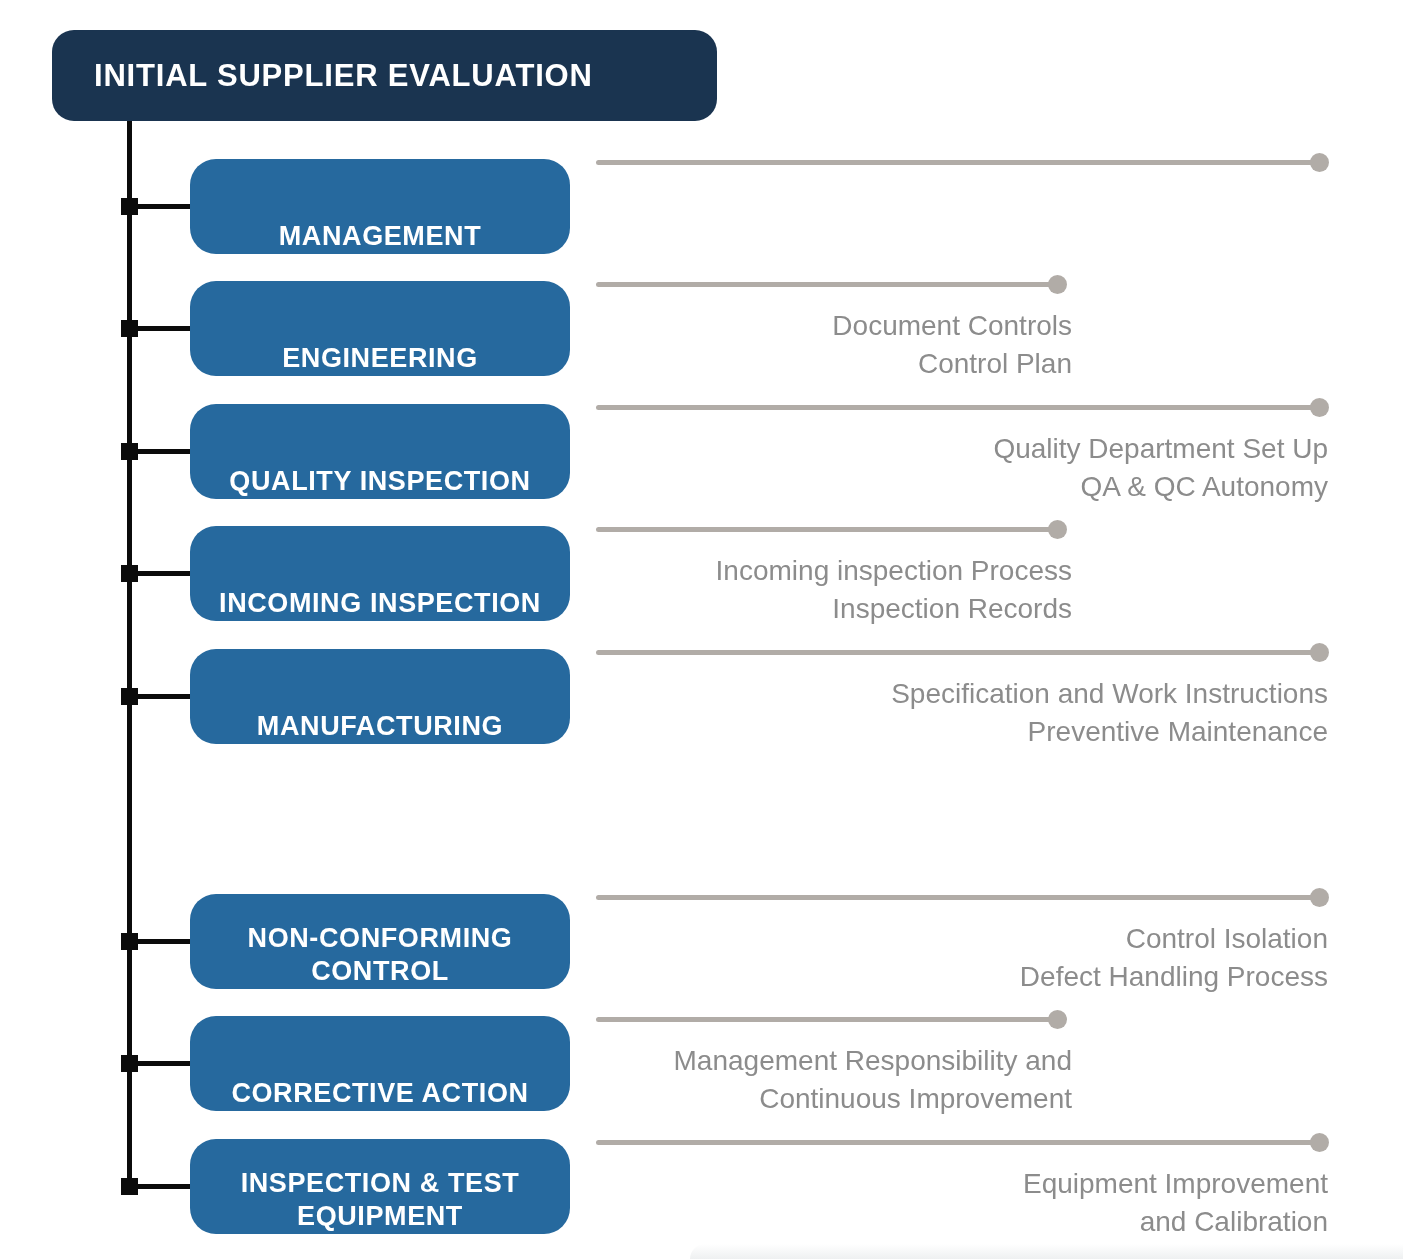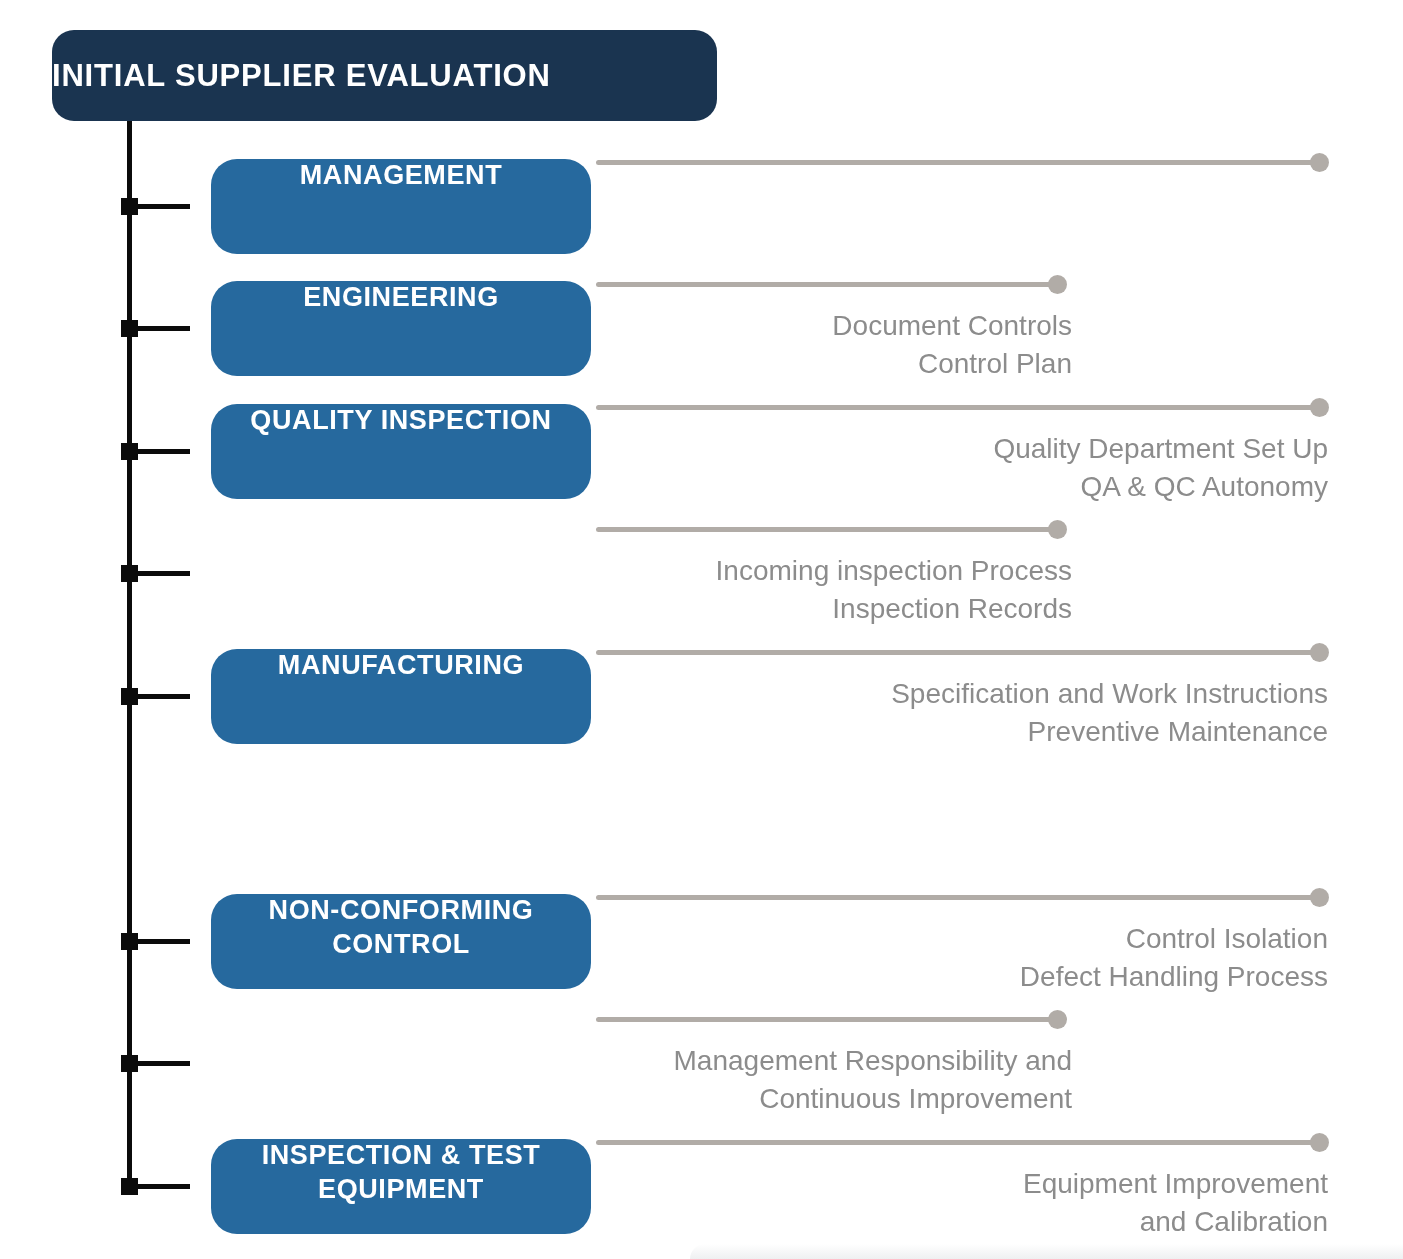--- a/index.html
+++ b/index.html
@@ -16,21 +16,21 @@
     background:#ffffff;
     overflow:hidden;
     font-family:"Liberation Sans","DejaVu Sans",sans-serif;
   }
   .header{
     position:absolute;left:52px;top:30px;
     width:665px;height:91px;
     background:var(--header-bg);
     border-radius:22px;
     display:flex;align-items:center;
-    box-sizing:border-box;
+    box-sizing:border-box;padding-left:42px;
   }
   .header .title{
     color:#ffffff;font-size:31px;font-weight:700;letter-spacing:0.8px;
   }
   .trunk{
     position:absolute;left:127px;top:121px;
     width:5px;height:1066px;
     background:var(--connector);
   }
   .row{position:absolute;left:0;width:1403px;height:96px;}
@@ -40,22 +40,22 @@
   }
   .hline{
     position:absolute;left:130px;top:45px;
     width:60px;height:5px;background:var(--connector);
   }
   .box{
     position:absolute;left:190px;top:0;
     width:380px;height:95px;
     background:var(--box-bg);
     border-radius:26px;
-    display:flex;align-items:flex-start;justify-content:center;
-    box-sizing:border-box;padding:0 26px;margin-left:21px;
+    display:flex;align-items:flex-end;justify-content:center;
+    box-sizing:border-box;padding:0 26px;
   }
   .box .label{
     color:#ffffff;font-size:27px;font-weight:700;letter-spacing:0.6px;
     text-align:center;line-height:1.25;
   }
   .lead{
     position:absolute;left:596px;top:1px;height:5px;
     background:var(--leader);border-radius:3px;
   }
   .lead.long{width:724px;}
@@ -129,20 +129,23 @@
     </div>
     <div class="details long">
       <div>Quality Department Set Up</div>
       <div>QA &amp; QC Autonomy</div>
     </div>
   </div>
 
   <div class="row" style="top:526px">
     <span class="sq"></span>
     <span class="hline"></span>
+    <div class="box">
+      <span class="label">INCOMING INSPECTION</span>
+    </div>
     <div class="lead short">
       <span class="dot"></span>
     </div>
     <div class="details short">
       <div>Incoming inspection Process</div>
       <div>Inspection Records</div>
     </div>
   </div>
 
   <div class="row" style="top:649px">
@@ -172,20 +175,23 @@
     </div>
     <div class="details long">
       <div>Control Isolation</div>
       <div>Defect Handling Process</div>
     </div>
   </div>
 
   <div class="row" style="top:1016px">
     <span class="sq"></span>
     <span class="hline"></span>
+    <div class="box">
+      <span class="label">CORRECTIVE ACTION</span>
+    </div>
     <div class="lead short">
       <span class="dot"></span>
     </div>
     <div class="details short">
       <div>Management Responsibility and</div>
       <div>Continuous Improvement</div>
     </div>
   </div>
 
   <div class="row" style="top:1139px">

